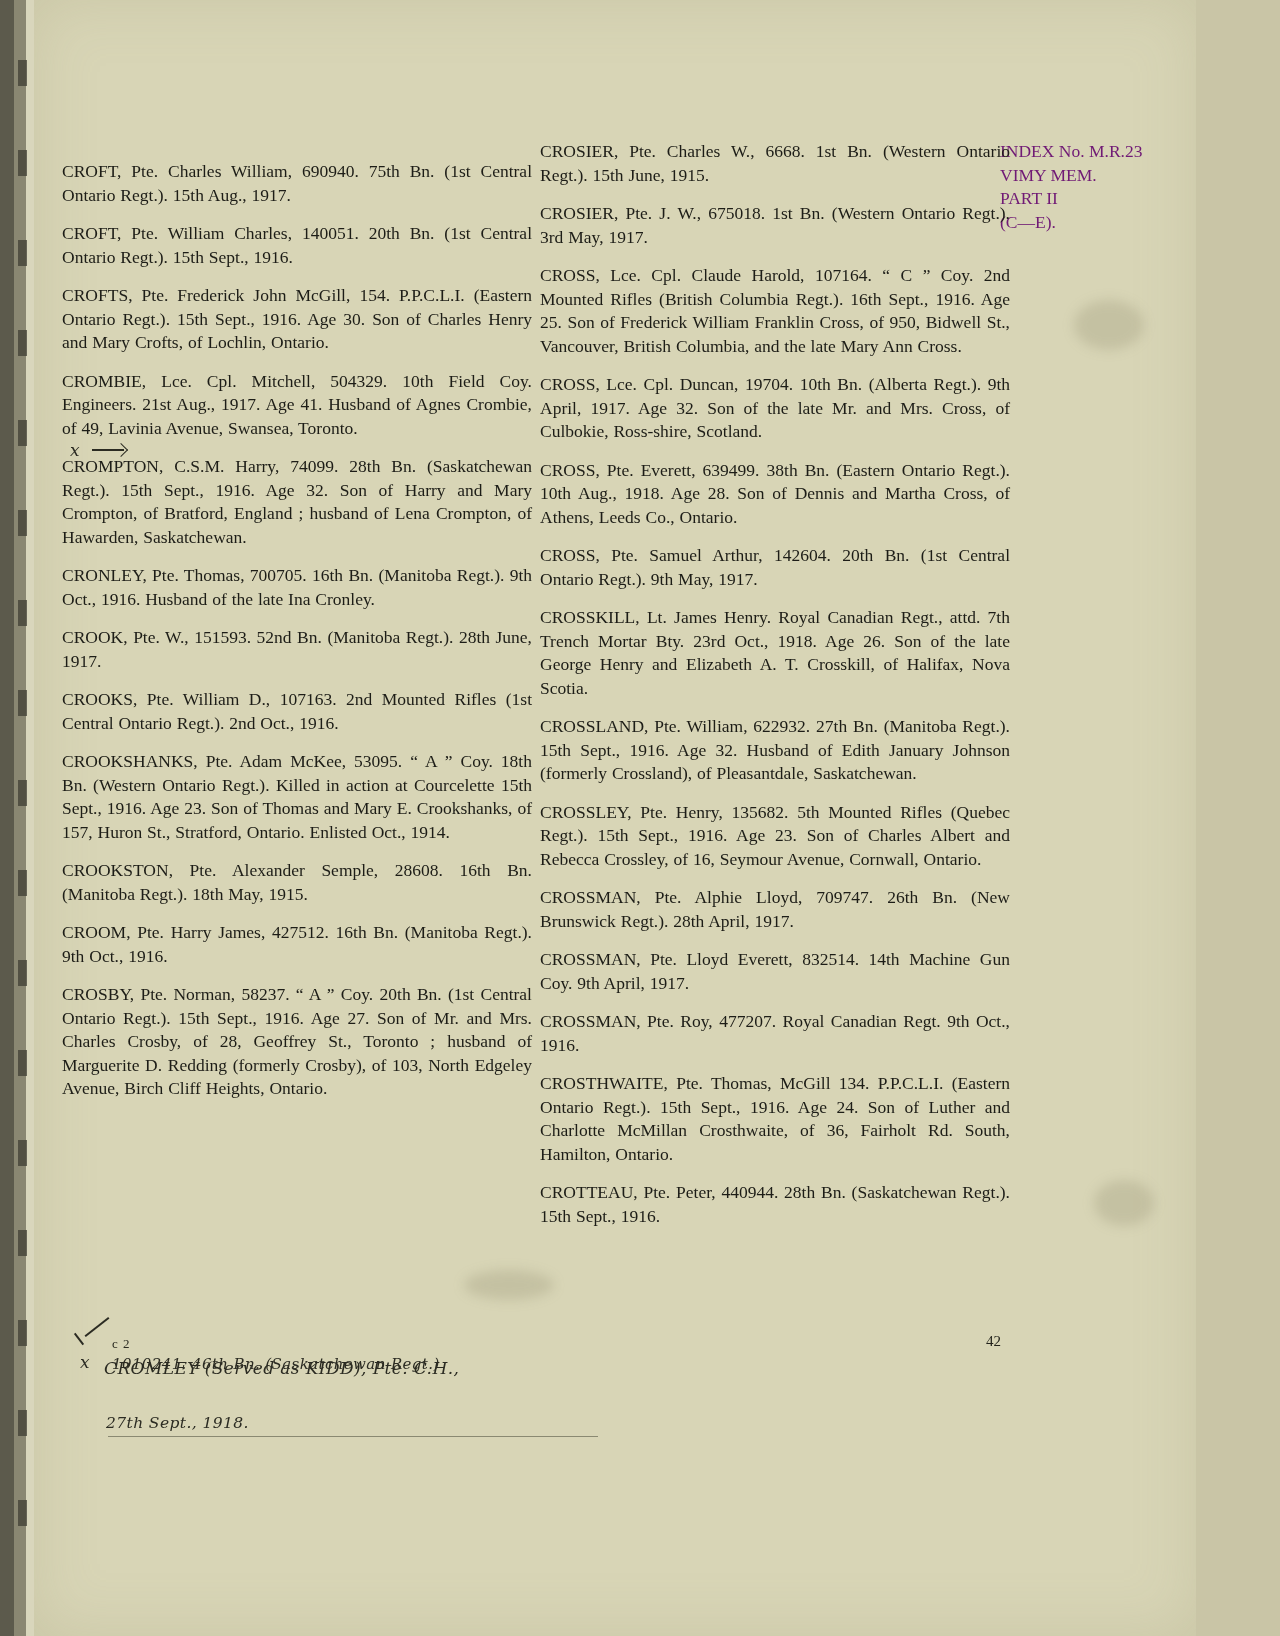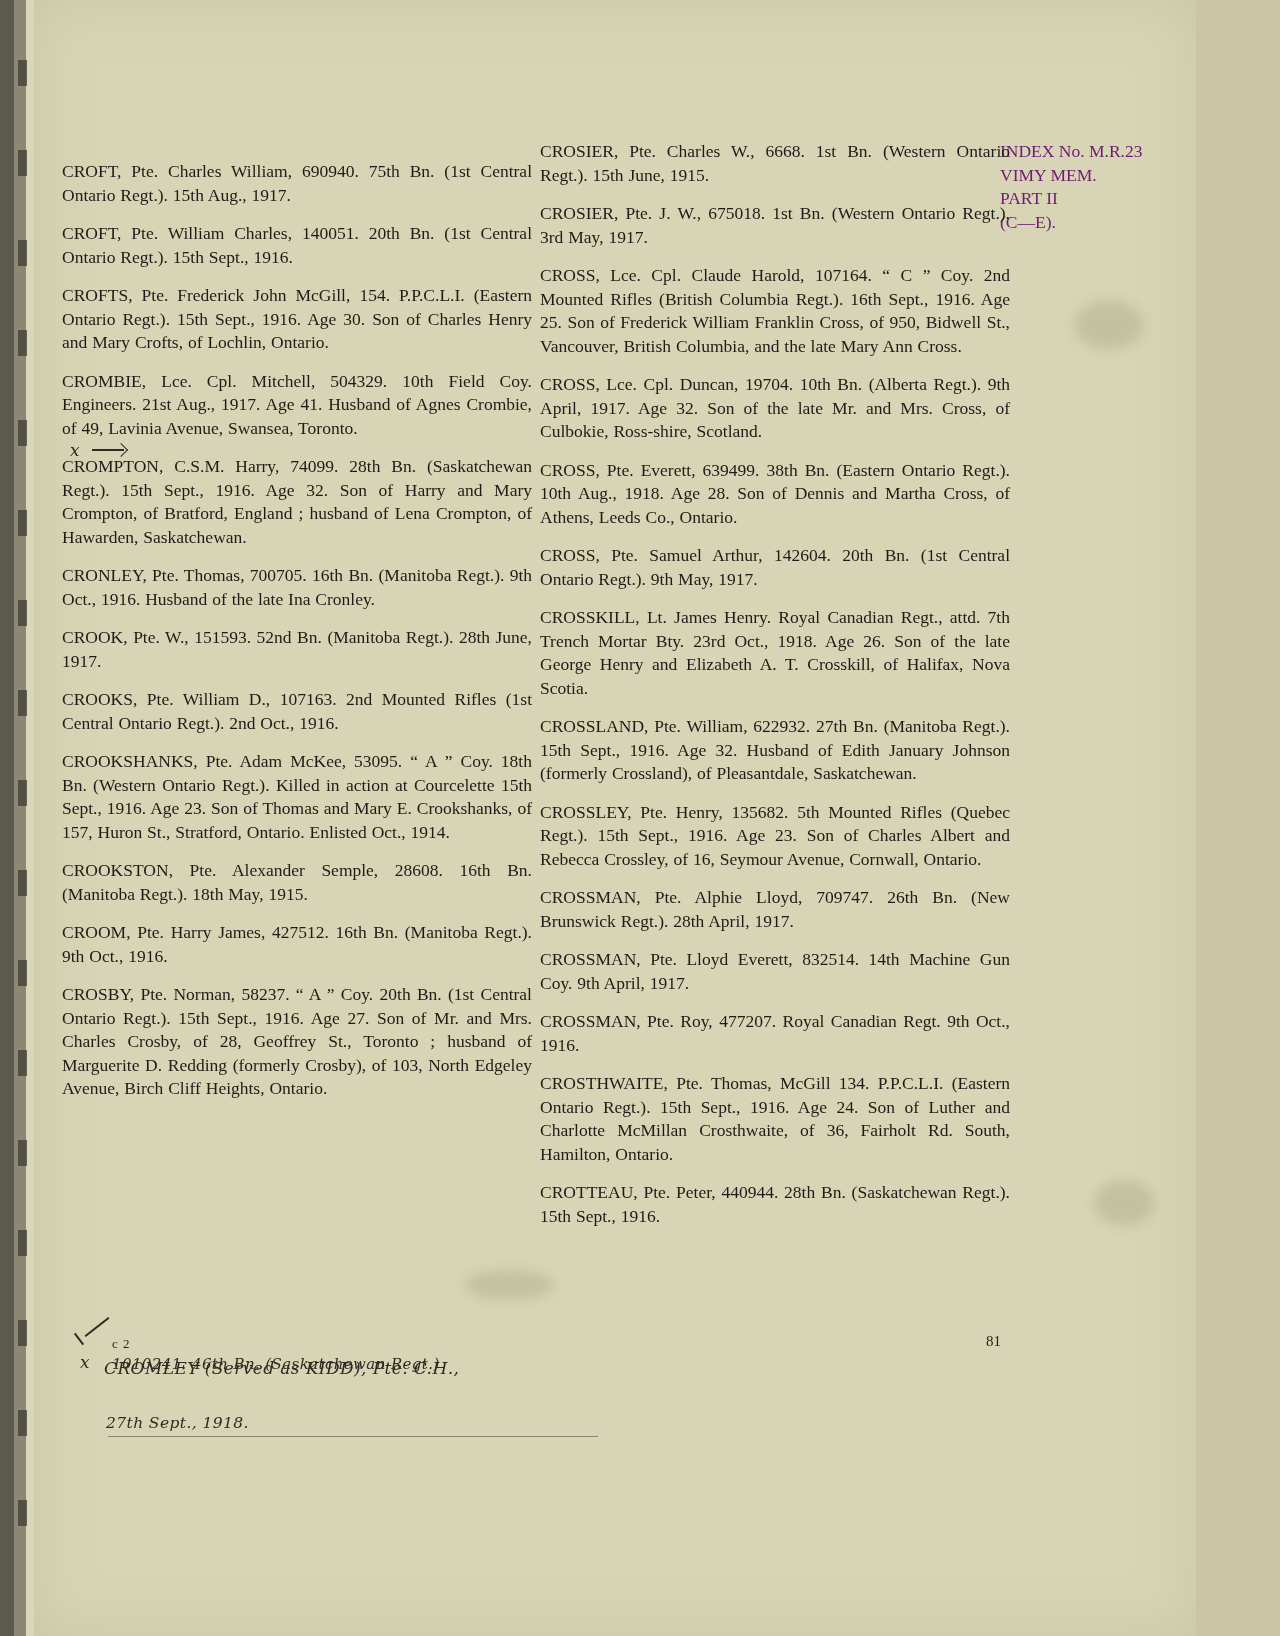--- a/index.html
+++ b/index.html
@@ -259,21 +259,21 @@
         <p class="entry">CROSSLAND, Pte. William, 622932.  27th Bn. (Manitoba Regt.).  15th Sept., 1916.  Age 32. Husband of Edith January Johnson (formerly Crossland), of Pleasantdale, Saskatchewan.</p>
         <p class="entry">CROSSLEY, Pte. Henry, 135682.  5th Mounted Rifles (Quebec Regt.).  15th Sept., 1916.  Age 23.  Son of Charles Albert and Rebecca Crossley, of 16, Seymour Avenue, Cornwall, Ontario.</p>
         <p class="entry">CROSSMAN, Pte. Alphie Lloyd, 709747.  26th Bn. (New Brunswick Regt.).  28th April, 1917.</p>
         <p class="entry">CROSSMAN, Pte. Lloyd Everett, 832514.  14th Machine Gun Coy.  9th April, 1917.</p>
         <p class="entry">CROSSMAN, Pte. Roy, 477207.  Royal Canadian Regt.  9th Oct., 1916.</p>
         <p class="entry">CROSTHWAITE, Pte. Thomas, McGill 134. P.P.C.L.I. (Eastern Ontario Regt.).  15th Sept., 1916.  Age 24.  Son of Luther and Charlotte McMillan Crosthwaite, of 36, Fairholt Rd. South, Hamilton, Ontario.</p>
         <p class="entry">CROTTEAU, Pte. Peter, 440944.  28th Bn. (Saskatchewan Regt.).  15th Sept., 1916.</p>
       </div>
 
       <div class="sig">c 2</div>
-      <div class="pageno">81</div>
+      <div class="pageno">42</div>
 
       <div class="hand-x">x</div>
       <div class="arrow"></div>
 
       <div class="check"></div>
       <div class="hand-x2">x</div>
       <div class="hand l1">CROMLEY (Served as KIDD),  Pte. C.H.,</div>
       <div class="hand l2">1010241.    46th Bn. (Saskatchewan Regt.)</div>
       <div class="hand l3">27th Sept., 1918.</div>
       <div class="underline-hand"></div>

